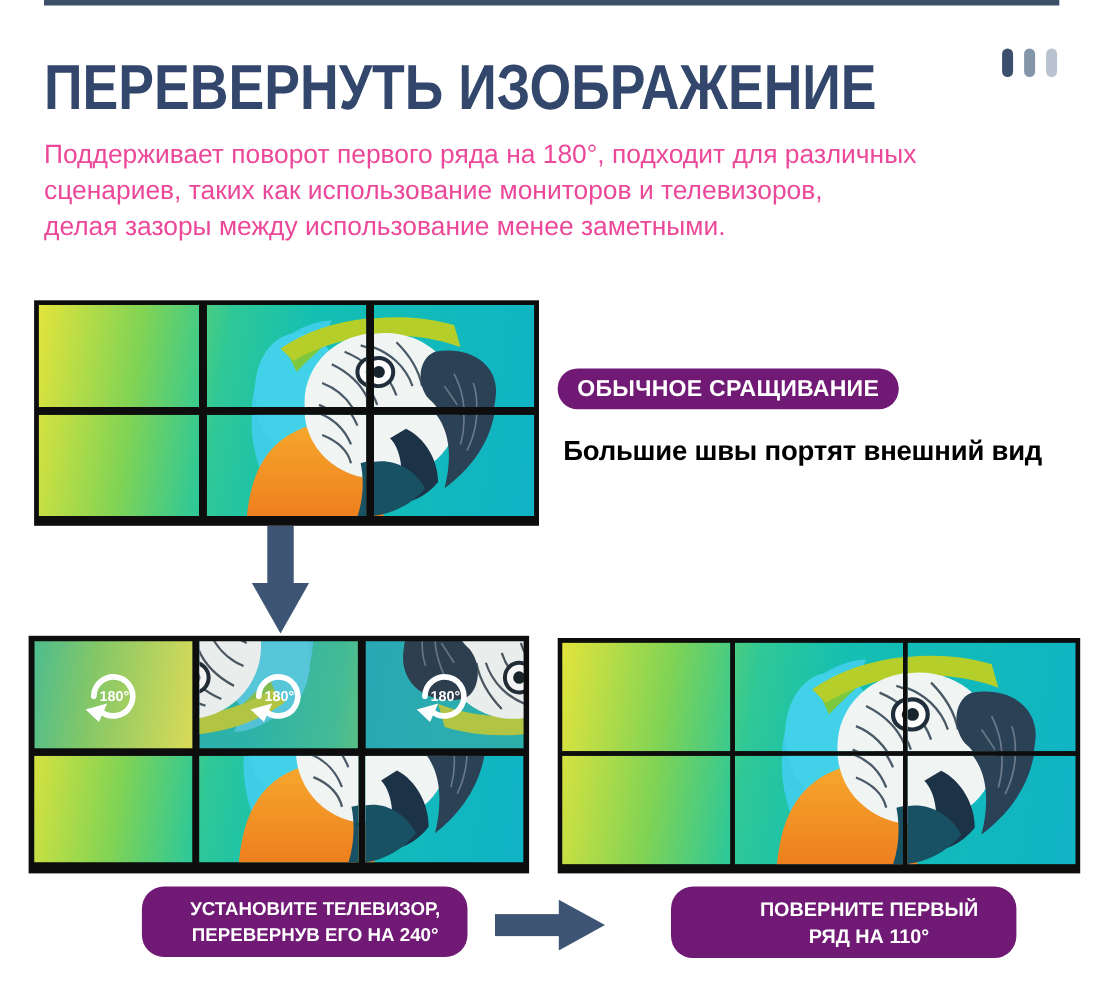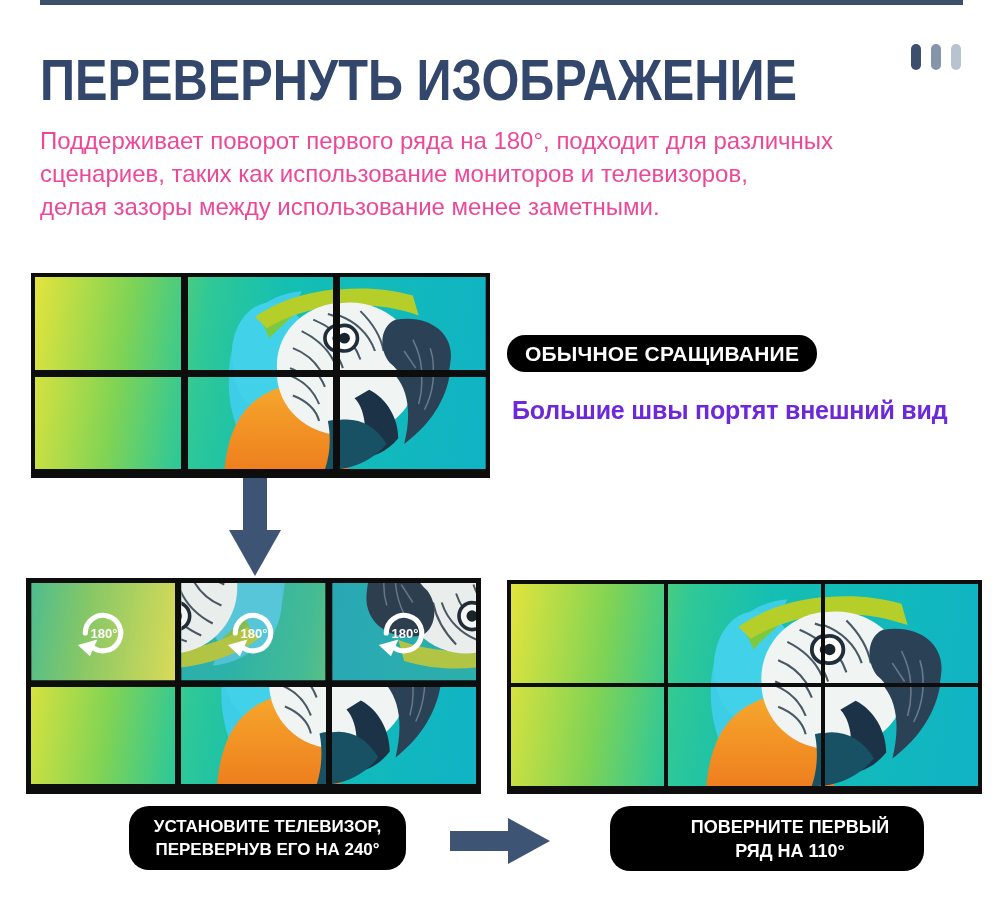--- a/index.html
+++ b/index.html
@@ -29,27 +29,27 @@
   .g1{left:31px;top:273px;width:459px;height:205px;padding:4px 4px 9px 4px;gap:7px;box-sizing:border-box;}
   .g2{left:26px;top:578px;width:455px;height:216px;padding:5px 5px 10px 5px;gap:6px;box-sizing:border-box;}
   .g3{left:507px;top:580px;width:475px;height:214px;padding:4px 4px 8px 4px;gap:4px;box-sizing:border-box;}
   .tile{position:relative;overflow:hidden;}
   .tile svg.art{position:absolute;left:0;top:0;width:100%;height:100%;display:block;}
   .tile svg.art.flipped{transform:rotate(180deg);filter:saturate(0.8) brightness(0.97);}
   .icon-wrap{position:absolute;left:0;top:0;right:0;bottom:0;display:flex;align-items:center;justify-content:center;}
   .rot-icon{width:56px;height:56px;}
   
   .pill{
-    position:absolute;background:#000000;color:#ffffff;font-weight:bold;
+    position:absolute;background:#701a75;color:#ffffff;font-weight:bold;
     display:flex;flex-direction:column;align-items:center;justify-content:center;
     text-align:center;border-radius:18px;
   }
   .badge-normal{left:507px;top:335px;width:310px;height:37px;font-size:21px;letter-spacing:0.2px;}
-  .caption{position:absolute;left:512px;top:396px;font-size:25px;font-weight:bold;color:#6d28d9;letter-spacing:-0.2px;text-align:center;}
-  .step1{left:129px;top:806px;width:277px;height:64px;font-size:17px;line-height:23px;border-radius:20px;}
+  .caption{position:absolute;left:512px;top:396px;font-size:25px;font-weight:bold;color:#000000;letter-spacing:-0.2px;text-align:center;}
+  .step1{left:129px;top:806px;width:277px;height:64px;font-size:17px;line-height:23px;border-radius:20px;padding-left:19px;}
   .step2{left:610px;top:806px;width:268px;height:65px;font-size:18px;line-height:24px;border-radius:20px;padding-left:46px;}
   
   .down-arrow{position:absolute;left:229px;top:478px;width:52px;height:100px;}
   .right-arrow{position:absolute;left:450px;top:818px;width:100px;height:46px;}
   .hidden-defs{position:absolute;width:0;height:0;overflow:hidden;}
 </style>
 </head>
 <body>
 
 <svg class="hidden-defs" aria-hidden="true">

